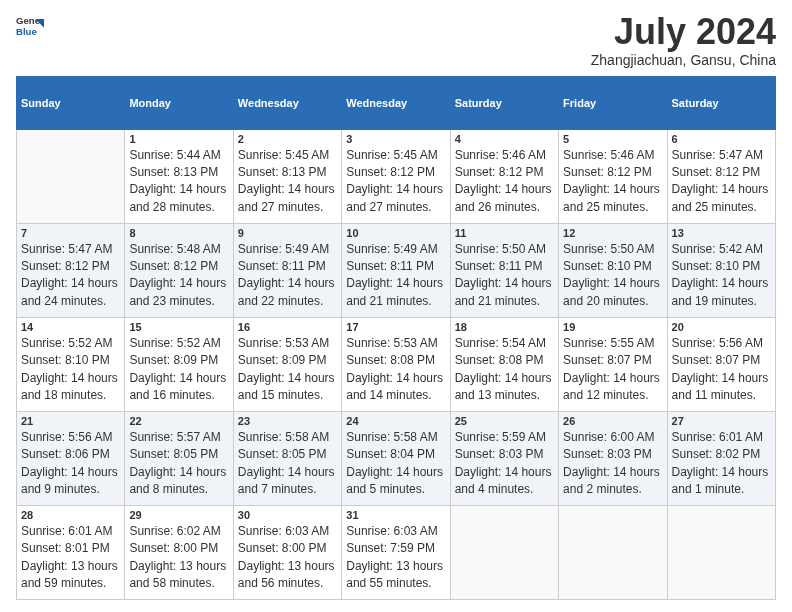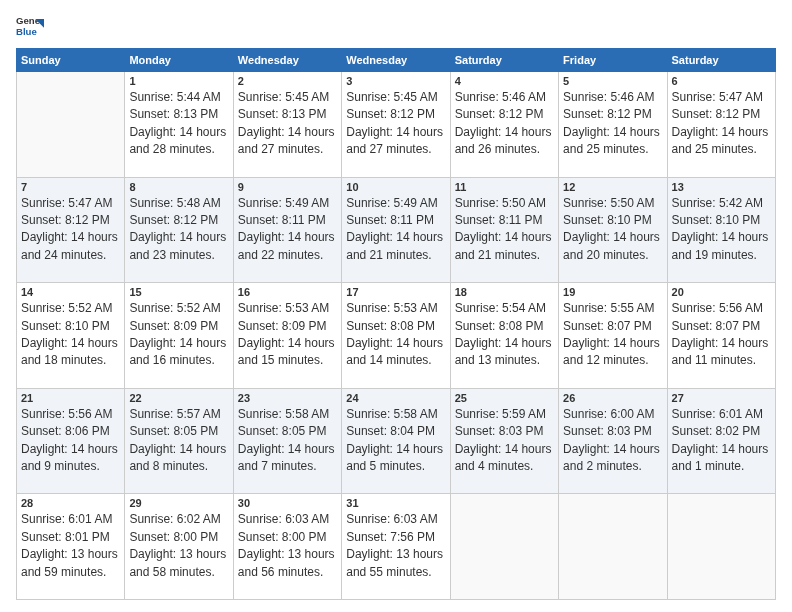--- a/index.html
+++ b/index.html
@@ -50,21 +50,21 @@
       border: 1px solid #ccc;
       border-collapse: collapse;
       width: 100%;
       table-layout: fixed;
     }
     .calendar th {
       background: #2a6db5;
       color: #fff;
       font-size: 11px;
       font-weight: bold;
-      padding: 5px 4px;
+      padding: 20px 4px;
       text-align: left;
       border: 1px solid #2a6db5;
     }
     .calendar td {
       border: 1px solid #ccc;
       vertical-align: top;
       padding: 3px 4px;
       font-size: 8.5px;
       color: #333;
       background: #fff;
@@ -92,20 +92,24 @@
 <body>
 
 <div class="page">
   <div class="header">
     <div class="logo">
       <svg class="logo-icon" viewBox="0 0 32 32">
         <text x="0" y="14" font-size="11" font-weight="bold" fill="#333">General</text>
         <text x="0" y="26" font-size="11" font-weight="bold" fill="#1a5fa8">Blue</text>
         <polygon points="22,8 32,8 32,18" fill="#1a5fa8"></polygon>
       </svg>
+    </div>
+    <div class="title-block">
+      <div class="month-title">July 2024</div>
+      <div class="subtitle">Zhangjiachuan, Gansu, China</div>
     </div>
   </div>
 
   <table class="calendar">
     <thead>
       <tr>
         <th>Sunday</th>
         <th>Monday</th>
         <th>Wednesday</th>
         <th>Wednesday</th>
@@ -331,21 +335,21 @@
           <td>
             <span class="day-num">30</span>
             <div class="day-info">Sunrise: 6:03 AM
 Sunset: 8:00 PM
 Daylight: 13 hours
 and 56 minutes.</div>
           </td>
           <td>
             <span class="day-num">31</span>
             <div class="day-info">Sunrise: 6:03 AM
-Sunset: 7:56 PM
+Sunset: 7:59 PM
 Daylight: 13 hours
 and 55 minutes.</div>
           </td>
           <td class="empty"></td>
           <td class="empty"></td>
           <td class="empty"></td>
         </tr>
       </tbody>
   </table>
 </div>

